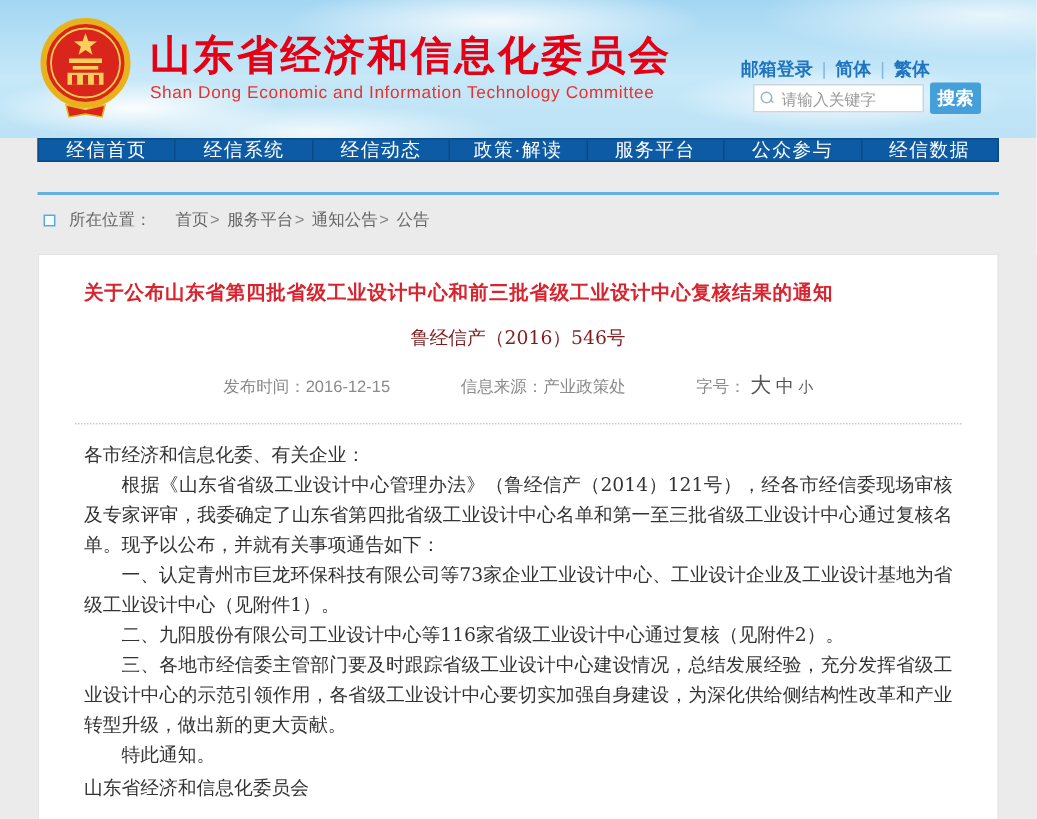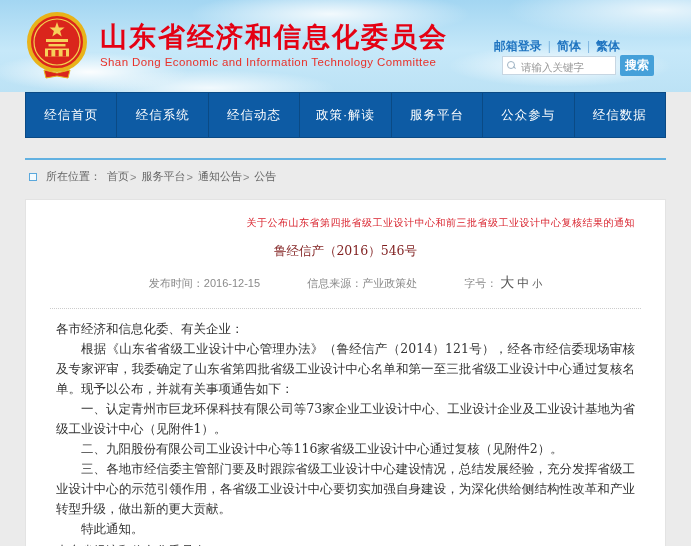--- a/index.html
+++ b/index.html
@@ -31,37 +31,37 @@
   .search-field input::placeholder{ color:#9a9a9a; }
   .mag{ position:absolute; left:4px; top:4px; width:8px; height:8px; }
   .mag::before{ content:""; position:absolute; left:0; top:0; width:6px; height:6px;
      border:1px solid #9fb4c4; border-radius:50%;}
   .mag::after{ content:""; position:absolute; left:6px; top:6px; width:3px; height:1px;
      background:#9fb4c4; transform:rotate(45deg);}
   .search-btn{ height:21px; margin-left:4px; padding:0 5px; background:#45a0d9; color:#fff;
      border:0; border-radius:2px; font-size:12px; font-weight:bold; cursor:pointer; font-family:inherit;}
 
   
-  .main-nav{ margin:0 25px; height:46px; display:flex; background:#0d5ba4; border:1px solid #0a4a85;}
+  .main-nav{ margin:0 25px; height:16px; display:flex; background:#0d5ba4; border:1px solid #0a4a85;}
   .nav-item{ flex:1; display:flex; align-items:center; justify-content:center; color:#fff;
      font-size:12.5px; letter-spacing:1px; border-right:1px solid #0a4a85; cursor:pointer;}
   .nav-item:last-child{ border-right:none; }
 
   
   .crumb-wrap{ margin:20px 25px 0; border-top:2px solid #62b1e1; padding:9px 4px 0; }
   .crumb{ display:flex; align-items:center; font-size:11px; color:#666; }
   .crumb-icon{ width:8px; height:8px; border:1px solid #5aa8dc; margin-right:9px; background:#f4fbff;}
-  .crumb .label{ margin-right:6px;text-align:right; }
+  .crumb .label{ margin-right:16px;text-align:right; }
   .crumb a{ color:#666; text-decoration:none; cursor:pointer; }
   .crumb .sep{ margin:0 5px 0 1px; color:#888; }
 
   
   .card{ margin:15px 25px 0; background:#fff; border:1px solid #e3e3e3;
      padding:16px 30px 30px; min-height:330px; }
-  .art-title{ text-align:right; color:#d9232e; font-size:10px; font-weight:normal; letter-spacing:.5px;}
+  .art-title{ text-align:left; color:#d9232e; font-size:13px; font-weight:bold; letter-spacing:.5px;}
   .doc-no{ text-align:center; color:#7f1d1d; font-size:12.5px; margin-top:13px;
      font-family:"DejaVu Serif","Liberation Serif",serif;}
   .meta{ text-align:center; color:#8a8a8a; font-size:11px; margin-top:14px; }
   .meta .chunk{ margin:0 22px; }
   .meta .fs{ color:#555; cursor:pointer; margin-left:3px; }
   .fs-l{ font-size:14px; } .fs-m{ font-size:12px; } .fs-s{ font-size:10px; }
   .divider{ border-bottom:1px dotted #ccc; margin:16px -6px 10px; }
 
   .article{ font-family:"DejaVu Serif","Liberation Serif",serif; color:#333;
      font-size:12.5px; line-height:20px; margin-top:8px; }

